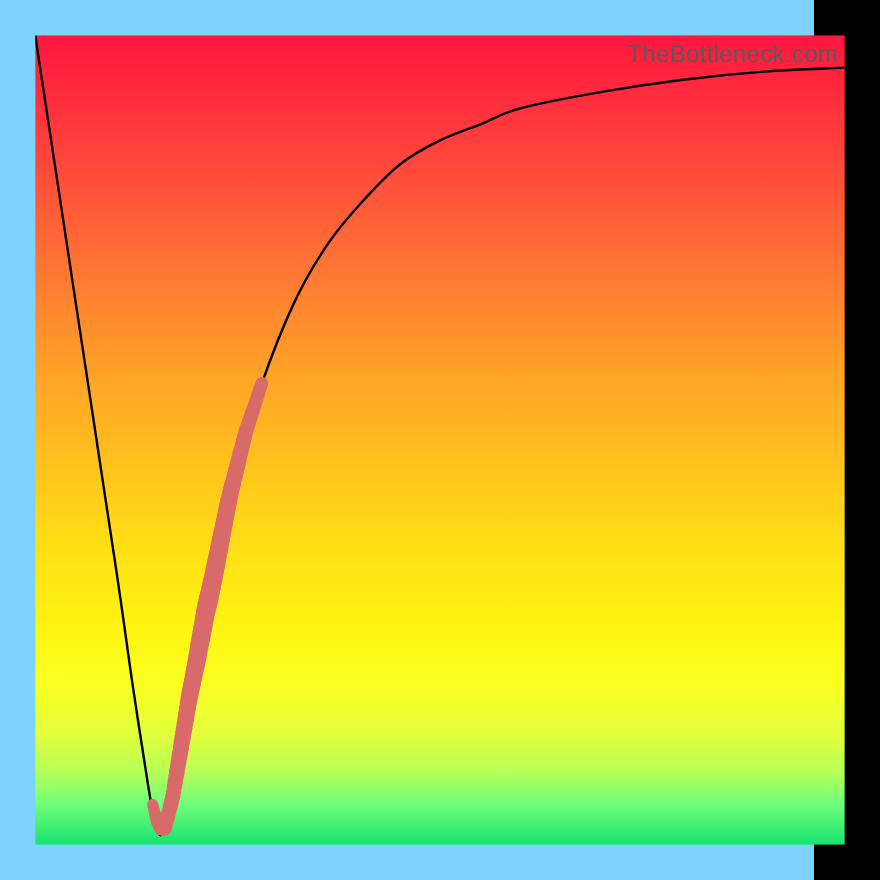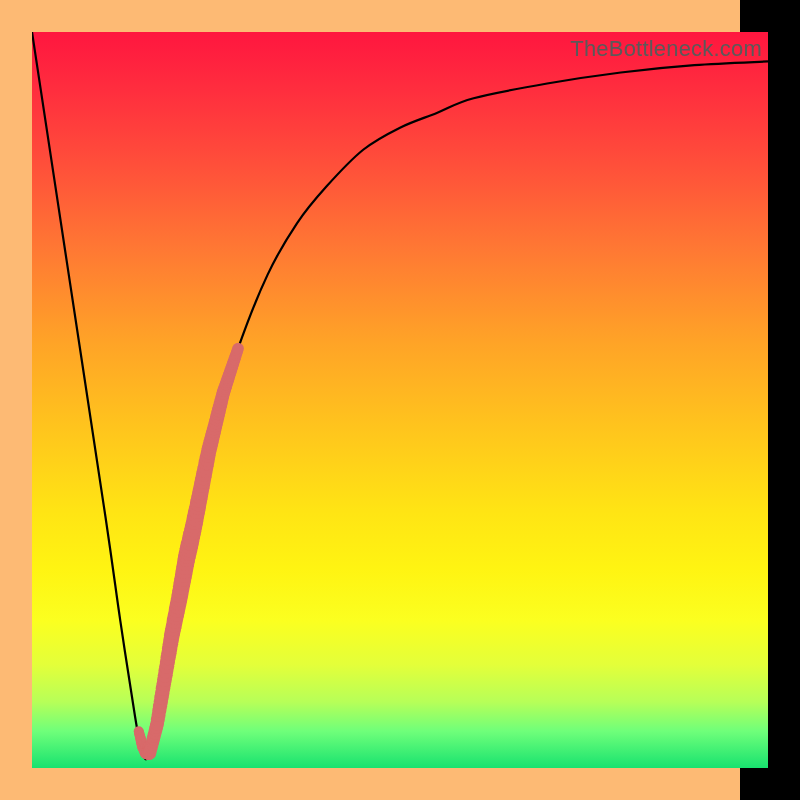--- a/index.html
+++ b/index.html
@@ -10,21 +10,21 @@
     overflow: hidden;
     background: #000;
     font-family: Arial, Helvetica, sans-serif;
   }
   .frame {
     position: absolute;
     left: 0;
     top: 0;
     width: 740px;
     height: 800px;
-    background: #fdba74;
+    background: #7dd3fc;
   }
   .plot-area {
     position: absolute;
     left: 32px;
     top: 32px;
     width: 736px;
     height: 736px;
     overflow: hidden;
   }
   .gradient {

